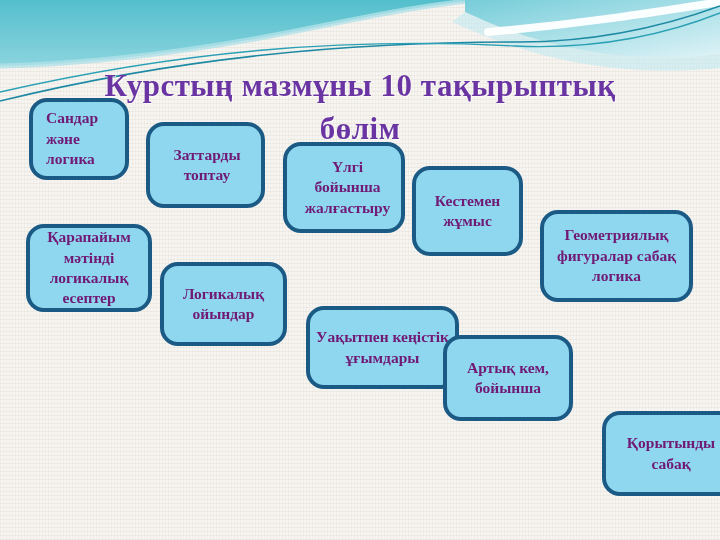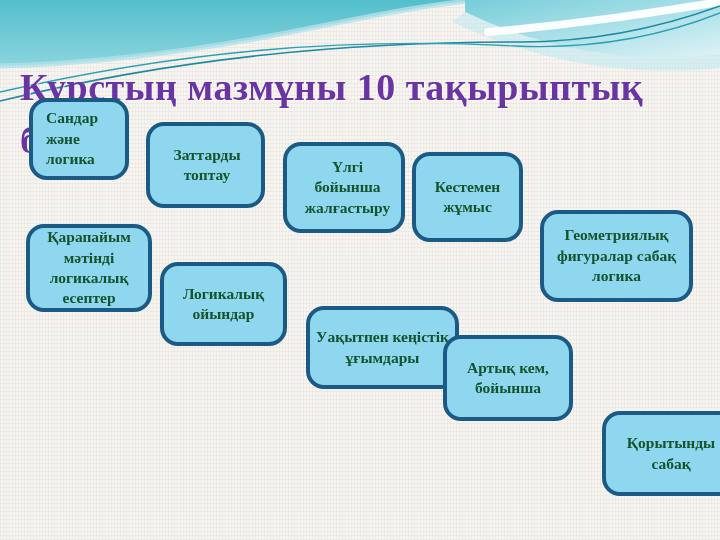--- a/index.html
+++ b/index.html
@@ -15,55 +15,55 @@
     background-color:#f7f5f2;
     background-image:
       repeating-linear-gradient(0deg, rgba(214,208,196,0.28) 0 1px, rgba(0,0,0,0) 1px 4px),
       repeating-linear-gradient(90deg, rgba(214,208,196,0.20) 0 1px, rgba(0,0,0,0) 1px 3px);
   }
   .wave{
     position:absolute;top:0;left:0;width:720px;height:150px;
   }
   .title{
     position:absolute;
-    top:36px;left:20px;width:680px;
-    text-align:left;
+    top:44px;left:20px;width:680px;
+    text-align:center;
     font-weight:bold;
-    font-size:38px;
+    font-size:31px;
     line-height:1.38;
     color:#6a35a3;
     letter-spacing:0.5px;
     text-shadow:1px 1px 0 rgba(255,255,255,0.65);
   }
   .title .line{display:block;}
   .box{
     position:absolute;
     background:#8fd7ee;
     border:4px solid #1c5a86;
     border-radius:18px;
     box-sizing:border-box;
     display:flex;
     align-items:center;
     justify-content:center;
     text-align:center;
-    color:#14532d;
+    color:#701a75;
     font-weight:bold;
     font-size:15.5px;
     line-height:1.32;
     padding:2px 5px;
   }
   .box.left-text{
     justify-content:flex-start;
     text-align:left;
     padding-left:13px;
   }
   .b0{left:29px;  top:98px;  width:100px; height:82px;}
   .b1{left:146px; top:122px; width:119px; height:86px;padding-left:8px;}
   .b2{left:283px; top:142px; width:122px; height:91px;padding-left:12px;}
-  .b3{left:412px; top:152px; width:111px; height:90px;}
+  .b3{left:412px; top:166px; width:111px; height:90px;}
   .b4{left:540px; top:210px; width:153px; height:92px;}
   .b5{left:26px;  top:224px; width:126px; height:88px;font-family:Liberation Serif, serif;}
   .b6{left:160px; top:262px; width:127px; height:84px;}
   .b7{left:306px; top:306px; width:153px; height:83px;}
   .b8{left:443px; top:335px; width:130px; height:86px;}
   .b9{left:570px; top:411px; width:138px; height:85px;margin-left:32px;}
 </style>
 </head>
 <body>
 

